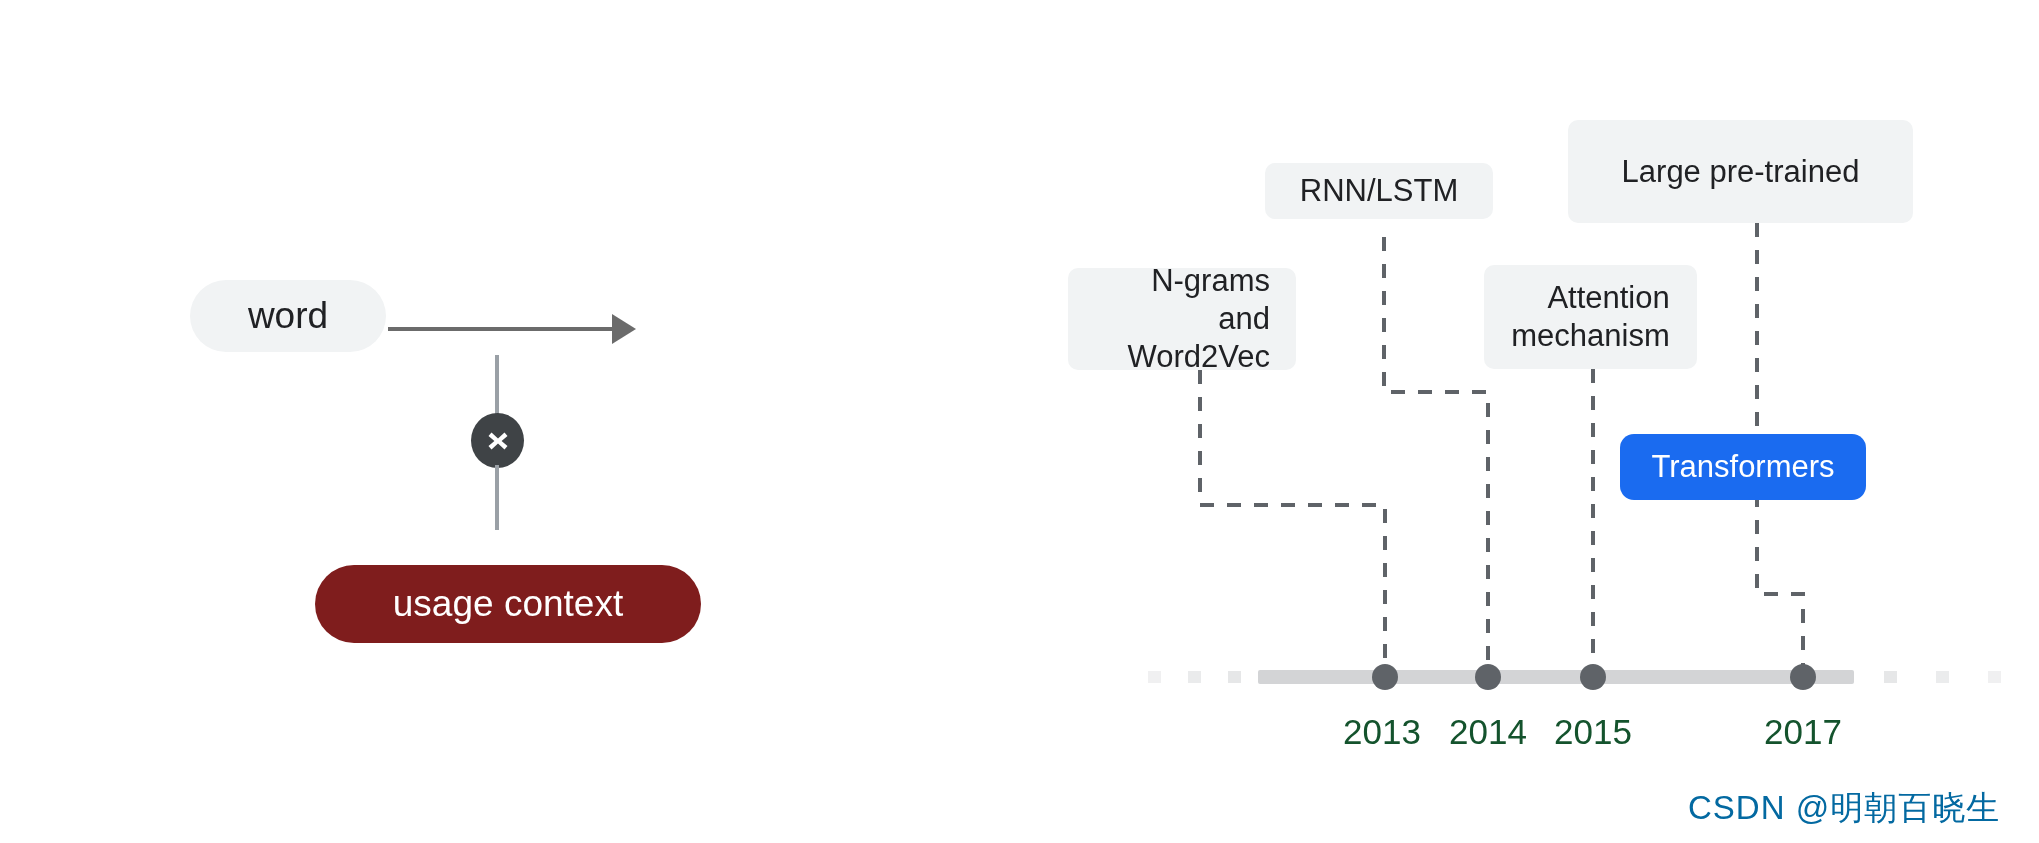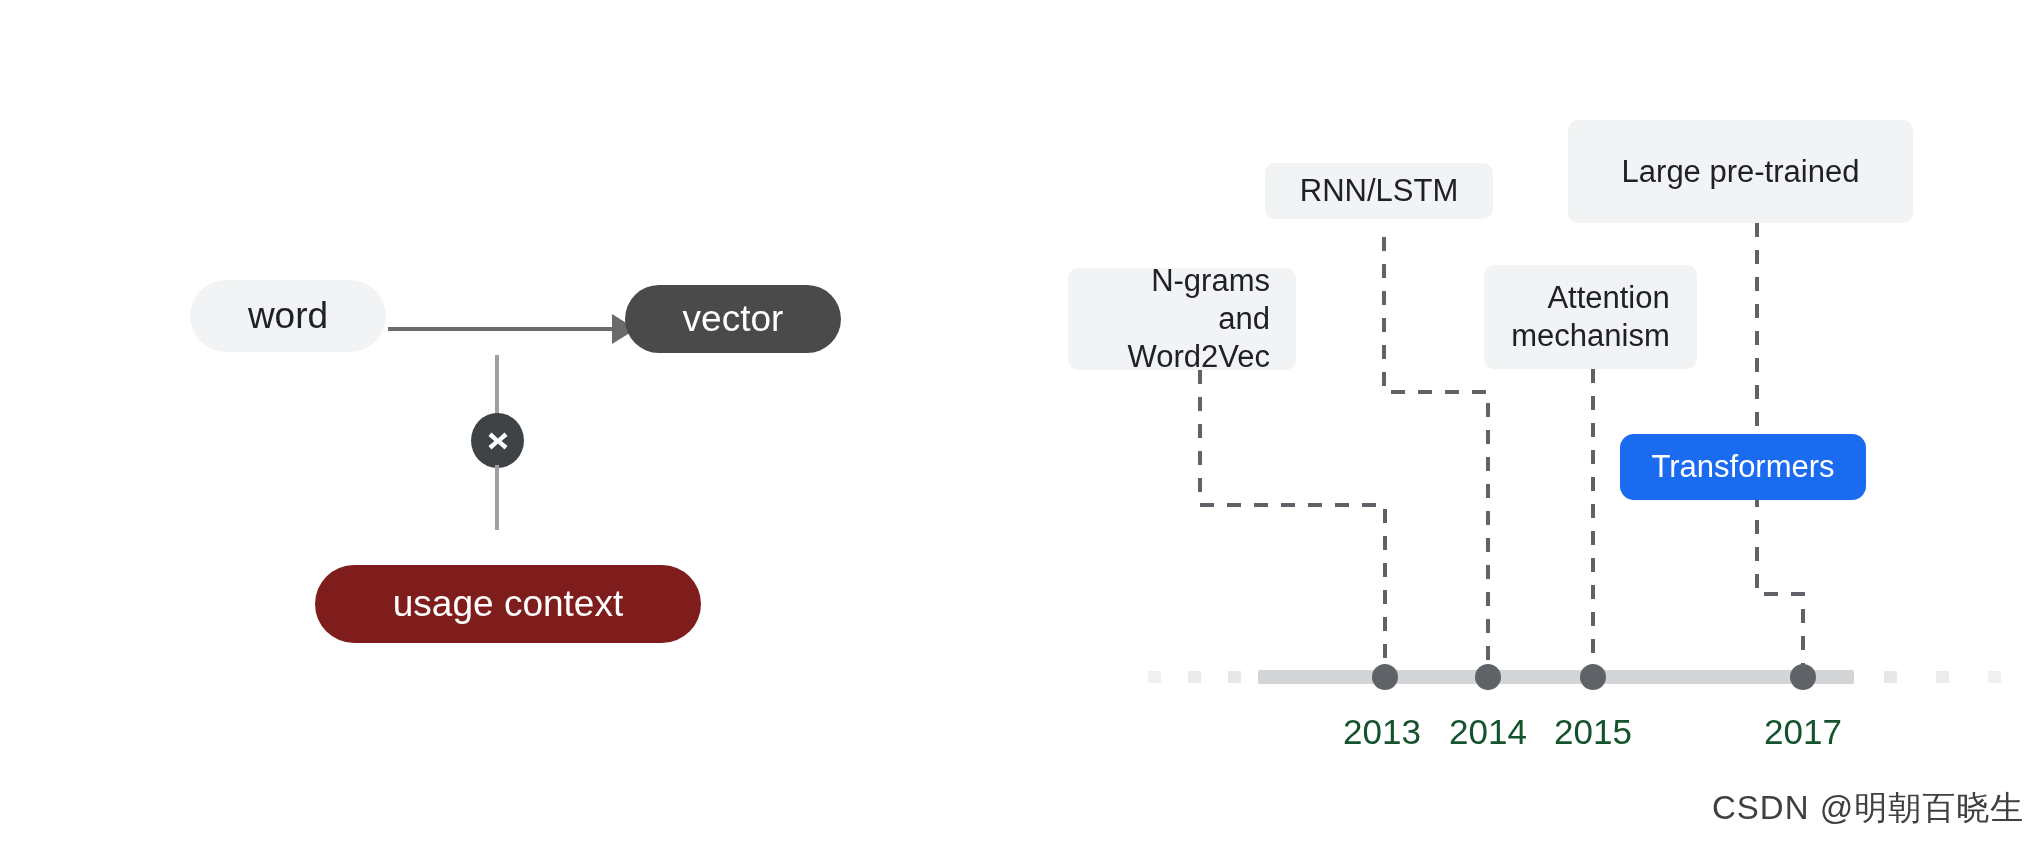--- a/index.html
+++ b/index.html
@@ -80,35 +80,34 @@
   .axis-sq{
     position:absolute;top:671px;width:13px;height:12px;background:#e3e4e6;z-index:2;
   }
   .year{
     position:absolute;top:712px;font-size:35px;color:#14532d;
     text-align:center;z-index:4;white-space:nowrap;
   }
 
   
   .watermark{
-    position:absolute;left:1688px;top:786px;font-size:33px;color:#404040;
-    white-space:nowrap;letter-spacing:1px;margin-left:24px;
+    position:absolute;left:1688px;top:786px;font-size:33px;color:#0369a1;
+    white-space:nowrap;letter-spacing:1px;
   }
 </style>
 </head>
 <body>
 
 <div id="stage">
 
   <div class="pill pill-word">word</div>
 
   <div class="arrow-line"></div>
   <div class="arrow-head"></div>
 
-  <div class="pill pill-vector">vector</div>
 
   <div class="v-line-top"></div>
 
   <div class="x-badge">
     <svg width="30" height="30" viewBox="0 0 30 30" aria-hidden="true">
       <path d="M8.5 6.5 L15 12.4 L21.5 6.5 L24.5 10 L18.6 15 L24.5 20 L21.5 23.5 L15 17.6 L8.5 23.5 L5.5 20 L11.4 15 L5.5 10 Z" fill="#ffffff"></path>
     </svg>
   </div>
 
   <div class="v-line-bot"></div>

